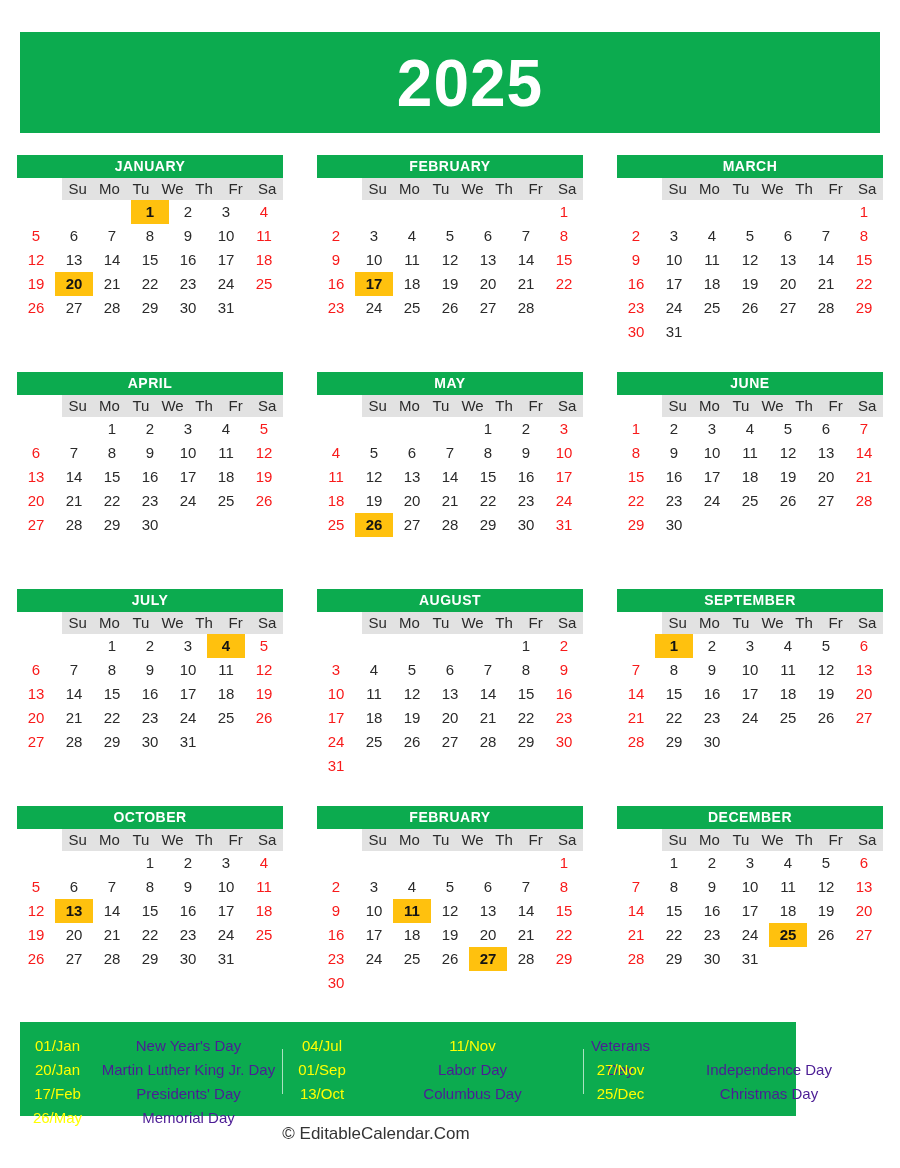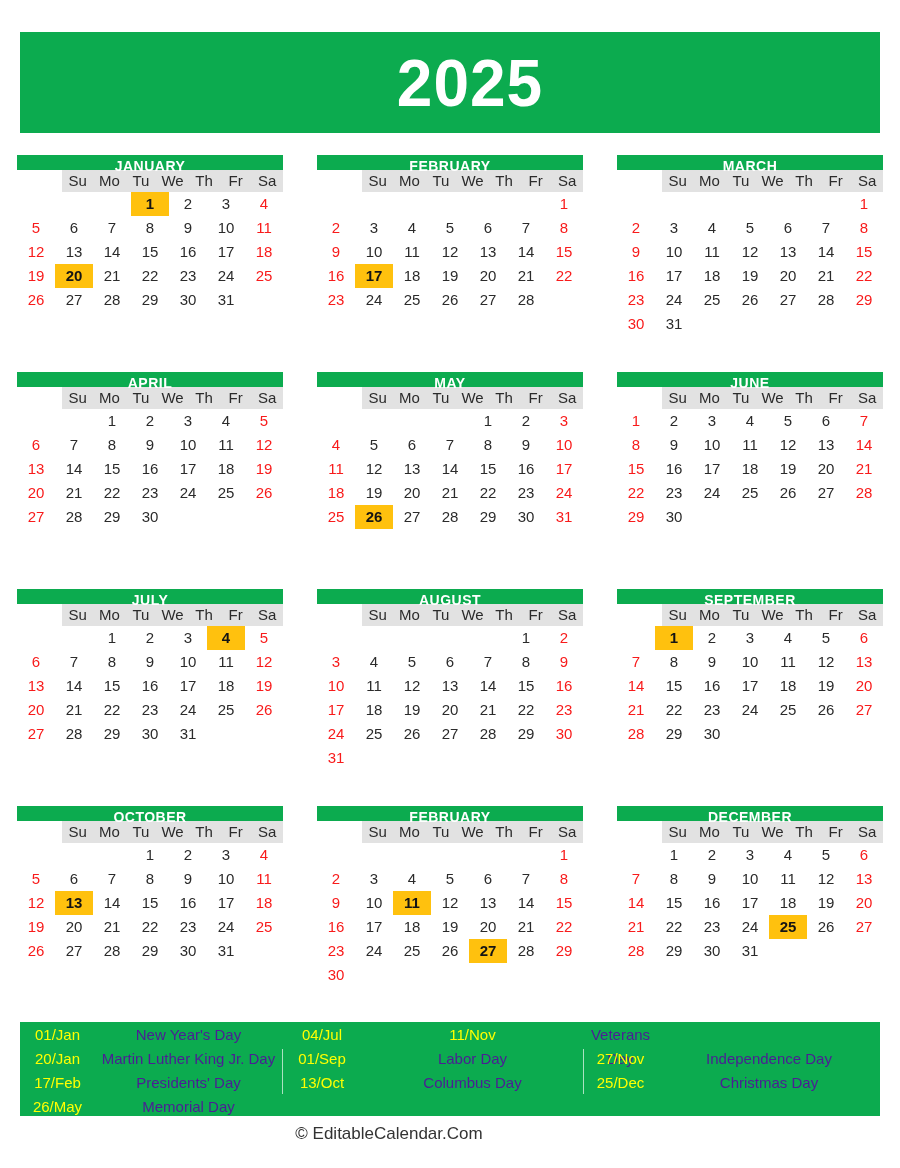--- a/index.html
+++ b/index.html
@@ -12,39 +12,39 @@
   *{box-sizing:border-box;margin:0;padding:0;}
   html,body{width:900px;height:1168px;background:#ffffff;
     font-family:"Liberation Sans",sans-serif;position:relative;}
   .banner{position:absolute;left:20px;top:32px;width:860px;height:101px;
     background:var(--green);display:flex;align-items:center;justify-content:center;padding-left:40px;}
   .banner .year{color:#ffffff;font-size:64px;font-weight:800;letter-spacing:1px;
     transform:scaleY(1.05);}
   .months{position:absolute;left:17px;top:155px;width:866px;display:grid;
     grid-template-columns:266px 266px 266px;column-gap:34px;grid-auto-rows:217px;}
   .month{width:266px;}
-  .mhead{height:15px;line-height:22px;background:var(--green);color:#ffffff;
+  .mhead{height:23px;line-height:22px;background:var(--green);color:#ffffff;
     font-weight:700;font-size:14px;text-align:center;letter-spacing:0.5px;}
   .dow{display:grid;grid-template-columns:repeat(7,1fr);height:22px;background:var(--dowbg);margin-left:45px;}
   .dow span{line-height:22px;text-align:center;font-size:15px;color:var(--ink);}
   .week{display:grid;grid-template-columns:repeat(7,1fr);height:24px;}
   .week span{line-height:24px;text-align:center;font-size:15px;color:var(--ink);}
   .week span.wkend{color:var(--red);}
   .week span.hl{background:var(--highlight);color:#141414;font-weight:700;}
-  .holidays{position:absolute;left:20px;top:1022px;width:860px;height:94px;
-    background:var(--green);padding-top:1px;}
+  .holidays{position:absolute;left:20px;top:1022px;width:776px;height:94px;
+    background:var(--green);padding-top:12px;}
   .hrow{display:grid;grid-template-columns:75px 187px 80px 221px 75px 222px;
     height:24px;line-height:24px;font-size:15px;}
   .hdate{color:#FFFF00;text-align:center;}
   .hname{color:#4c1d95;text-align:center;}
   .vdiv{position:absolute;width:1px;height:45px;top:27px;background:rgba(255,255,255,0.65);}
   .vdiv.d1{left:262px;}
   .vdiv.d2{left:563px;}
   .credit{position:absolute;left:0;top:1124px;width:752px;text-align:center;
-    font-size:17px;color:#333333;margin-left:13px;}
+    font-size:17px;color:#333333;}
 </style>
 </head>
 <body>
 
 <div class="banner">
   <div class="year">2025</div>
 </div>
 
 <div class="months">
     <div class="month">

